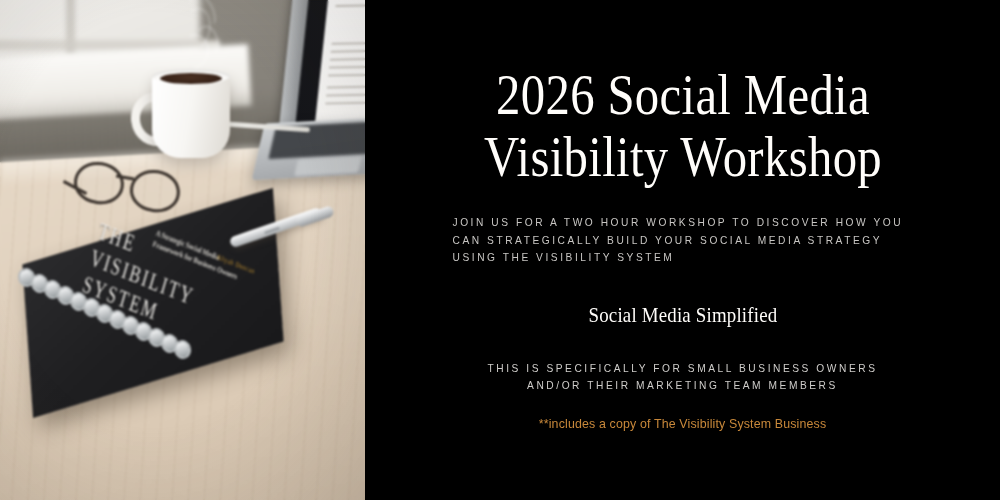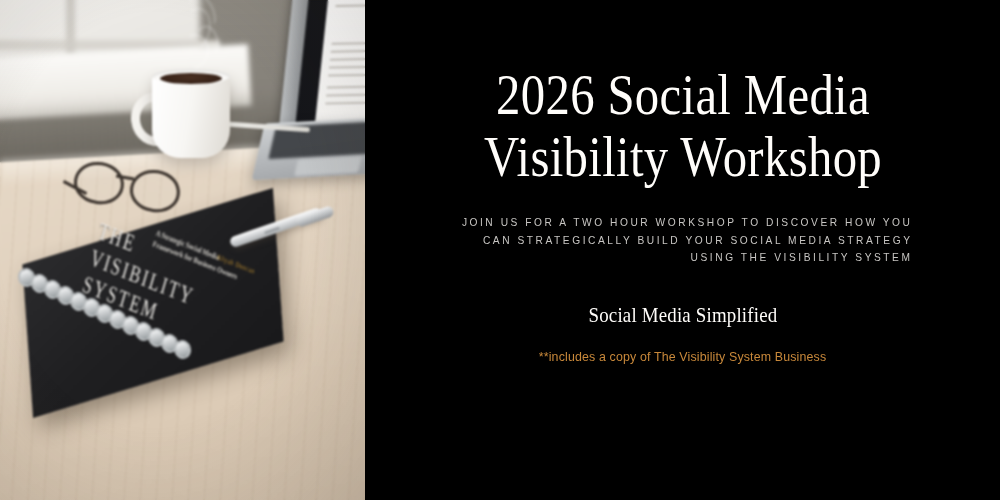--- a/index.html
+++ b/index.html
@@ -353,21 +353,21 @@
     font-weight: normal;
     font-size: 56px;
     line-height: 62px;
     letter-spacing: .4px;
     color: #fffdfa;
     transform: scaleX(.87);
     margin-top: 64px;
   }
   .kicker {
     width: 460px;
-    text-align: right;
+    text-align: left;
     font-size: 10.2px;
     line-height: 17.5px;
     letter-spacing: 2.55px;
     color: #c8c6c3;
     margin-top: 26px;
     text-transform: uppercase;
   }
   .tagline {
     font-family: "Liberation Serif", serif;
     font-size: 21px;
@@ -483,17 +483,18 @@
   <div class="text-panel">
     <h1 class="headline">
       <span>2026 Social Media</span><br>
       <span>Visibility Workshop</span>
     </h1>
 
     <div class="kicker">JOIN US FOR A TWO HOUR WORKSHOP TO DISCOVER HOW YOU CAN STRATEGICALLY BUILD YOUR SOCIAL MEDIA STRATEGY USING THE VISIBILITY SYSTEM</div>
 
     <div class="tagline">Social Media Simplified</div>
 
+    <div class="audience">THIS IS SPECIFICALLY FOR SMALL BUSINESS OWNERS AND/OR THEIR MARKETING TEAM MEMBERS</div>
 
     <div class="bonus">**includes a copy of The Visibility System Business</div>
   </div>
 
 </div>
 
 </body></html>

